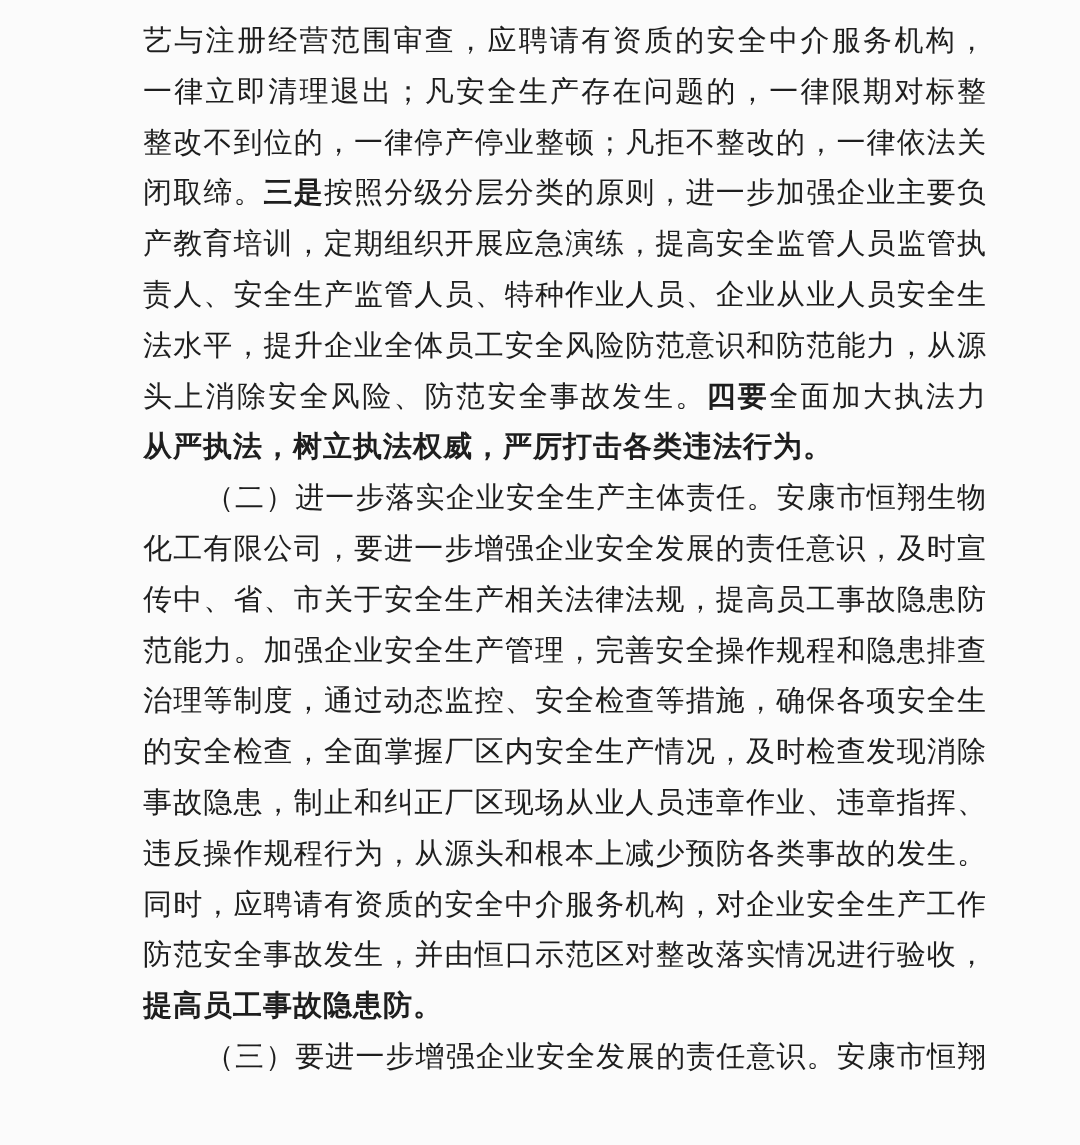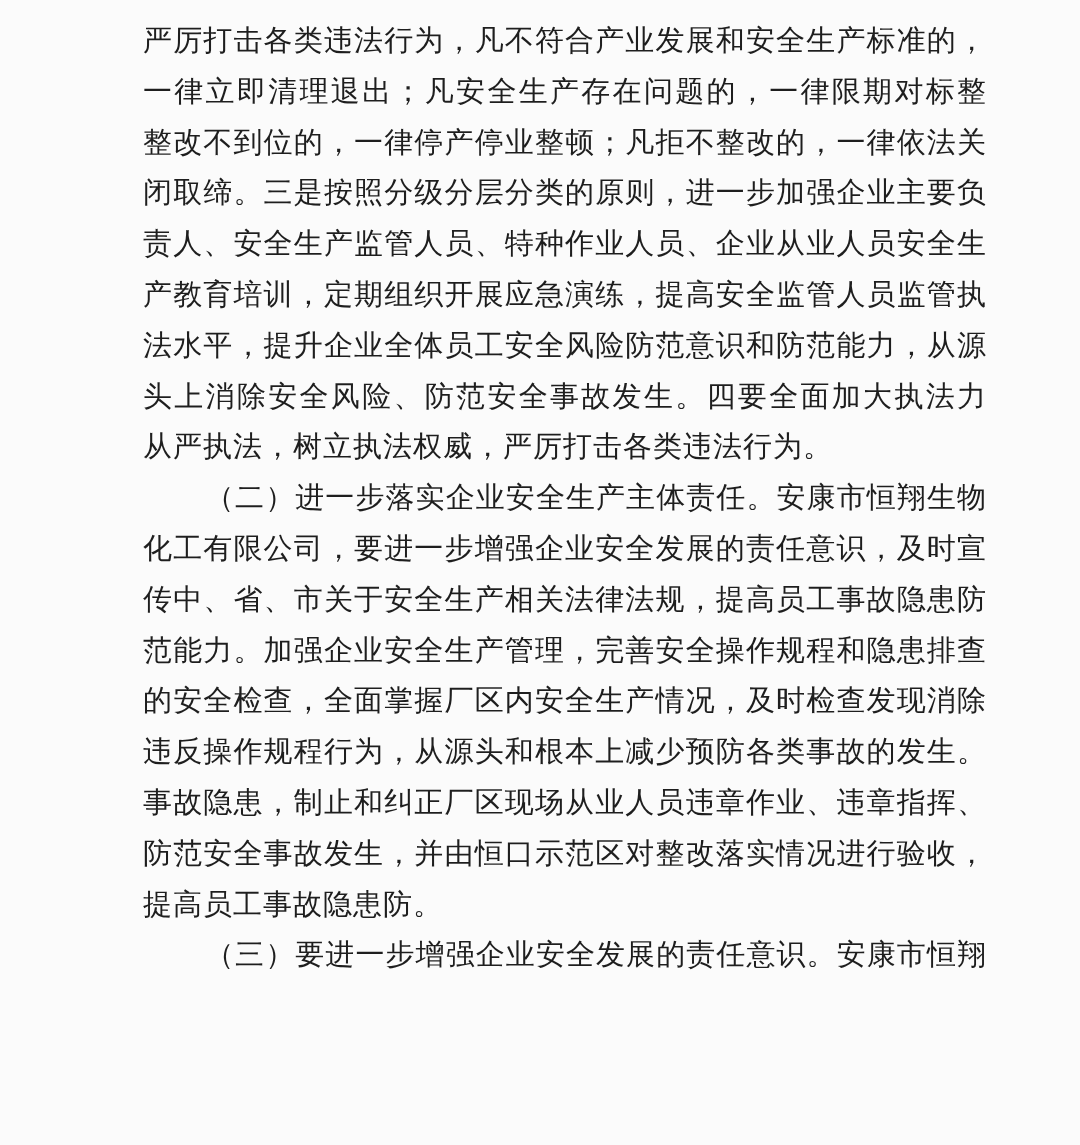--- a/index.html
+++ b/index.html
@@ -24,44 +24,47 @@
     letter-spacing: 1px;
   }
   .line {
     text-align: justify;
     text-align-last: justify;
     height: 50.8px;
     overflow: hidden;
   }
   .line.short {
     text-align-last: left;
+    font-weight: bold;
   }
   .line.indent {
     text-indent: 62px;
   }
   .b {
-    font-weight: normal;
+    font-weight: bold;
   }
 </style>
 </head>
 <body style="background: rgb(251, 251, 251);">
 
 <div class="page" style="color: rgb(30, 30, 30);">
-  <div class="line">严厉打击各类违法行为，凡不符合产业发展和安全生产标准的，</div>
+  <div class="line">艺与注册经营范围审查，应聘请有资质的安全中介服务机构，</div>
   <div class="line">一律立即清理退出；凡安全生产存在问题的，一律限期对标整改；</div>
   <div class="line">整改不到位的，一律停产停业整顿；凡拒不整改的，一律依法关</div>
   <div class="line"><span>闭取缔。</span><span class="b">三是</span><span>按照分级分层分类的原则，进一步加强企业主要负</span></div>
+  <div class="line">产教育培训，定期组织开展应急演练，提高安全监管人员监管执</div>
   <div class="line">责人、安全生产监管人员、特种作业人员、企业从业人员安全生</div>
-  <div class="line">产教育培训，定期组织开展应急演练，提高安全监管人员监管执</div>
   <div class="line">法水平，提升企业全体员工安全风险防范意识和防范能力，从源</div>
   <div class="line"><span>头上消除安全风险、防范安全事故发生。</span><span class="b">四要</span><span>全面加大执法力度，</span></div>
   <div class="line short">从严执法，树立执法权威，严厉打击各类违法行为。</div>
   <div class="line indent">（二）进一步落实企业安全生产主体责任。安康市恒翔生物</div>
   <div class="line">化工有限公司，要进一步增强企业安全发展的责任意识，及时宣</div>
   <div class="line">传中、省、市关于安全生产相关法律法规，提高员工事故隐患防</div>
   <div class="line">范能力。加强企业安全生产管理，完善安全操作规程和隐患排查</div>
+  <div class="line">治理等制度，通过动态监控、安全检查等措施，确保各项安全生</div>
   <div class="line">的安全检查，全面掌握厂区内安全生产情况，及时检查发现消除</div>
+  <div class="line">事故隐患，制止和纠正厂区现场从业人员违章作业、违章指挥、</div>
   <div class="line">违反操作规程行为，从源头和根本上减少预防各类事故的发生。</div>
-  <div class="line">事故隐患，制止和纠正厂区现场从业人员违章作业、违章指挥、</div>
+  <div class="line">同时，应聘请有资质的安全中介服务机构，对企业安全生产工作</div>
   <div class="line">防范安全事故发生，并由恒口示范区对整改落实情况进行验收，</div>
   <div class="line short">提高员工事故隐患防。</div>
   <div class="line indent">（三）要进一步增强企业安全发展的责任意识。安康市恒翔生</div>
 </div>
 
 </body></html>

